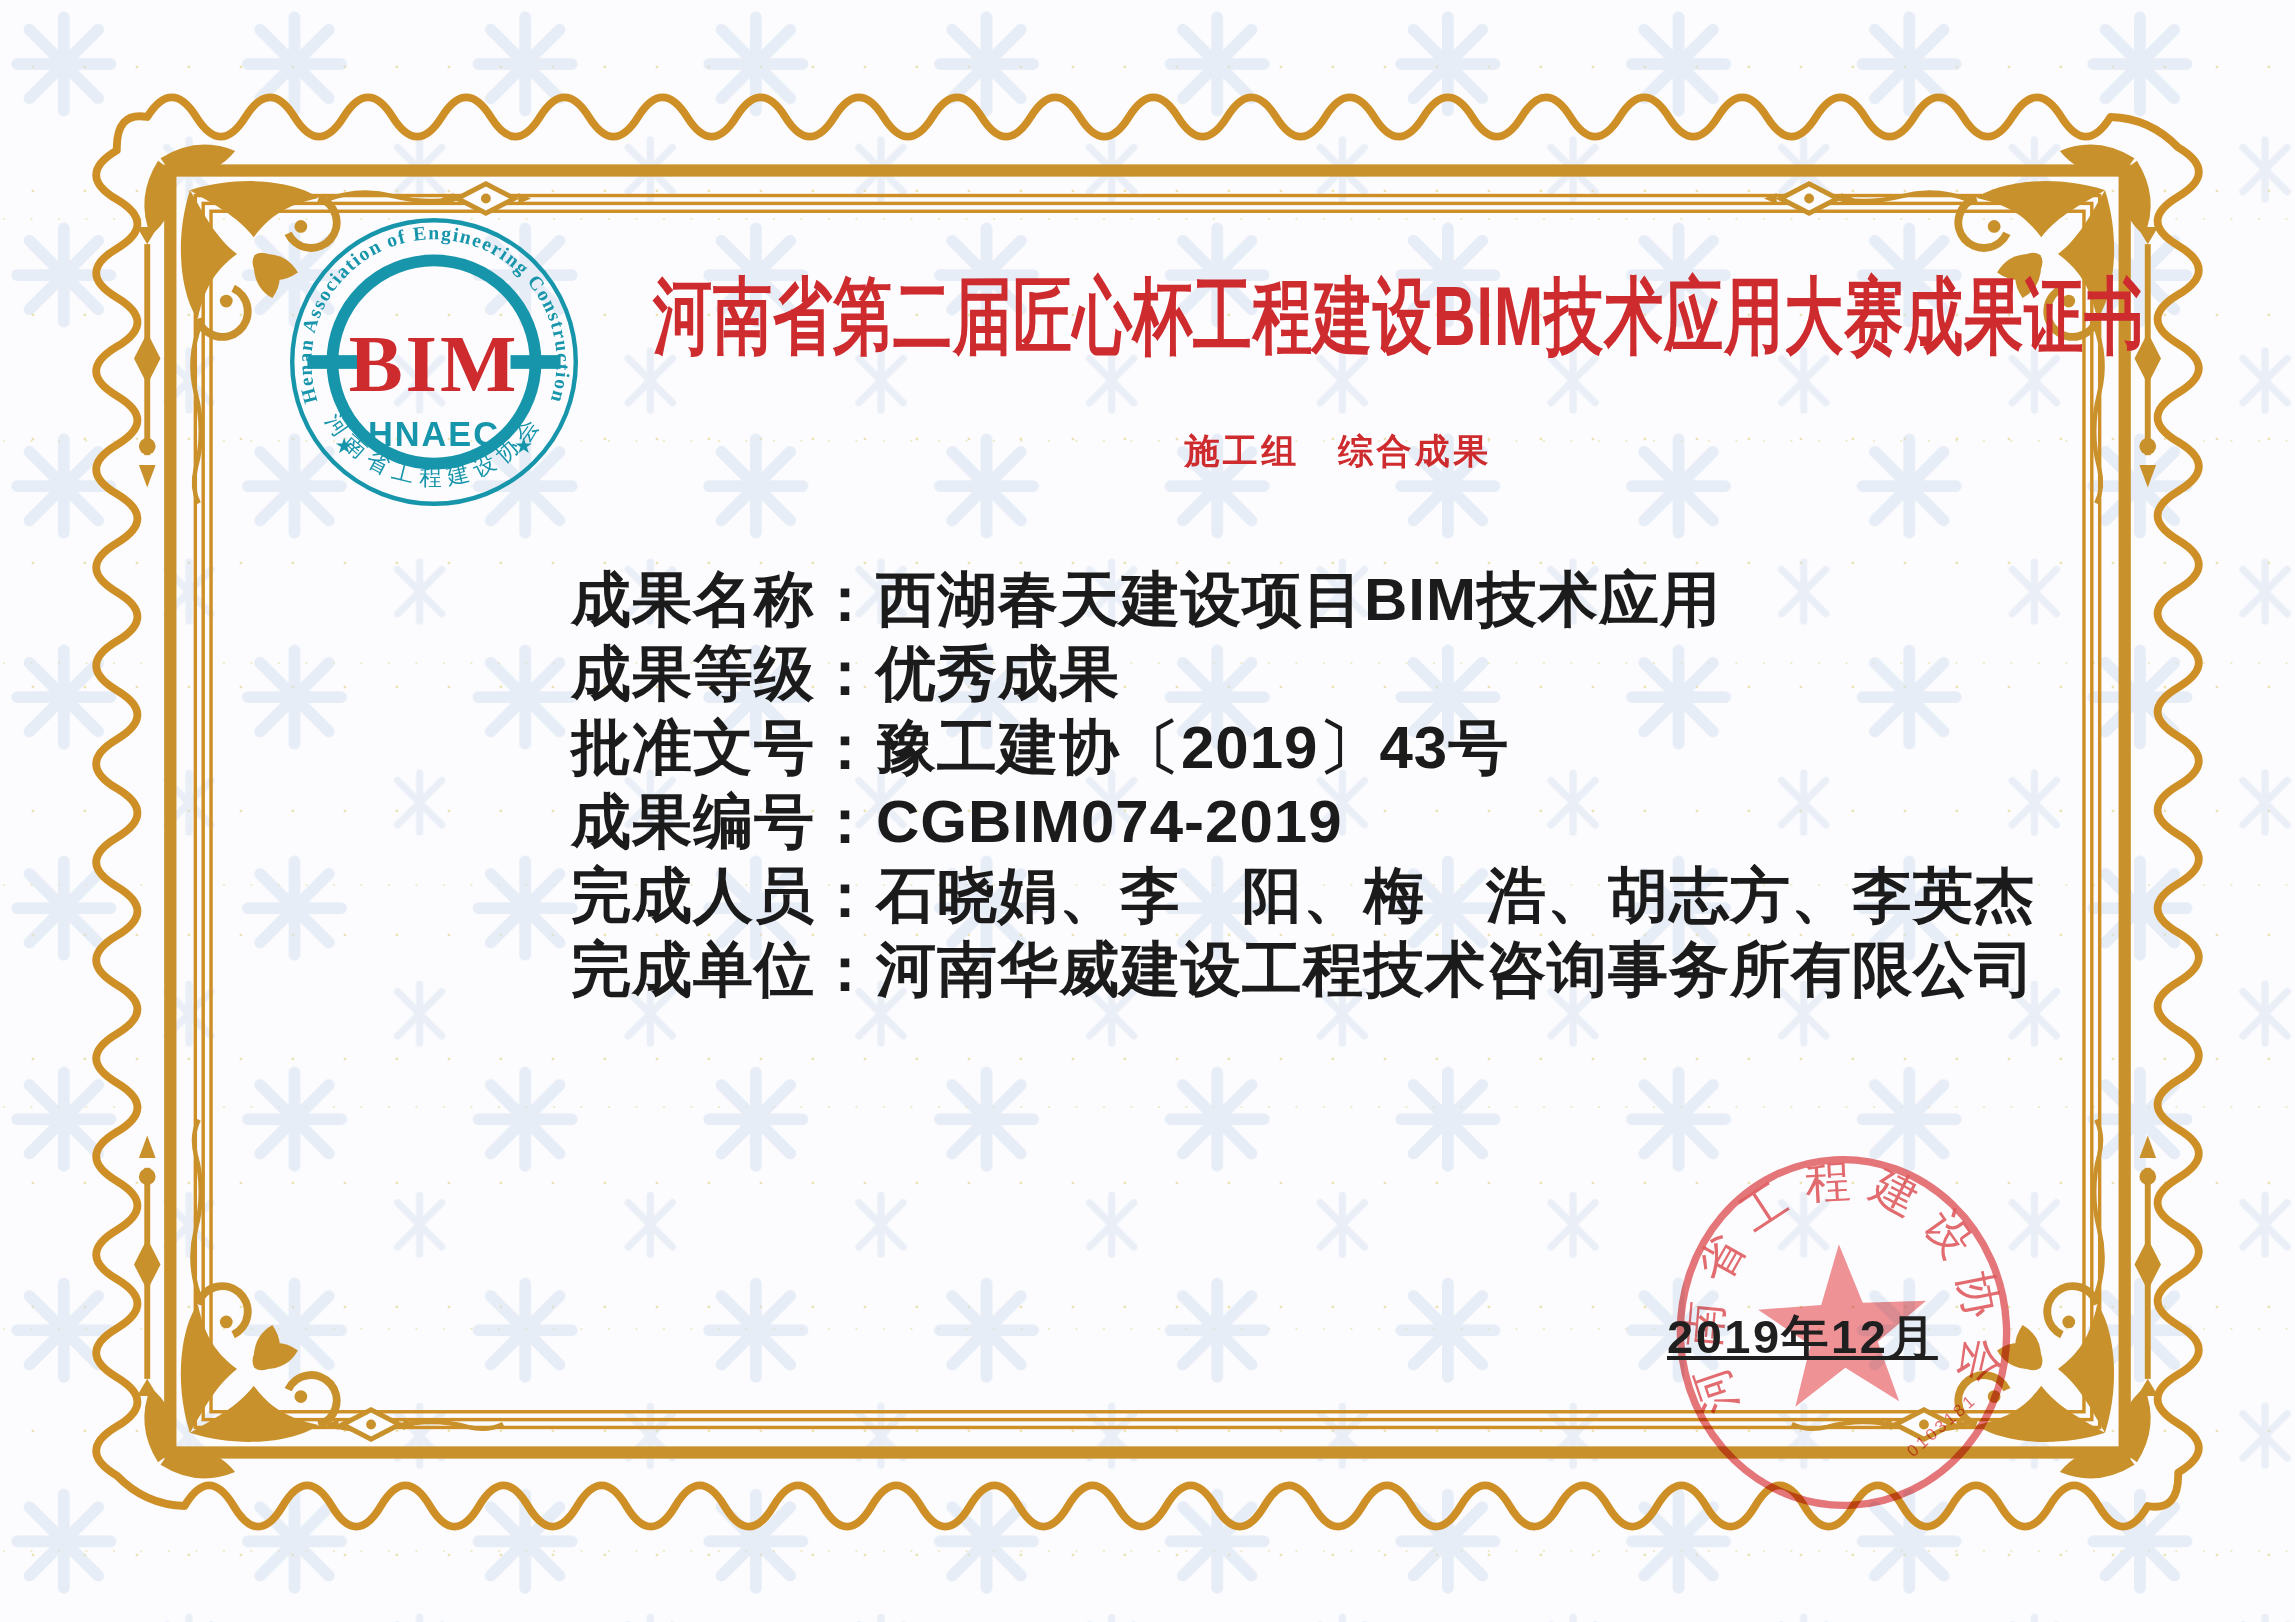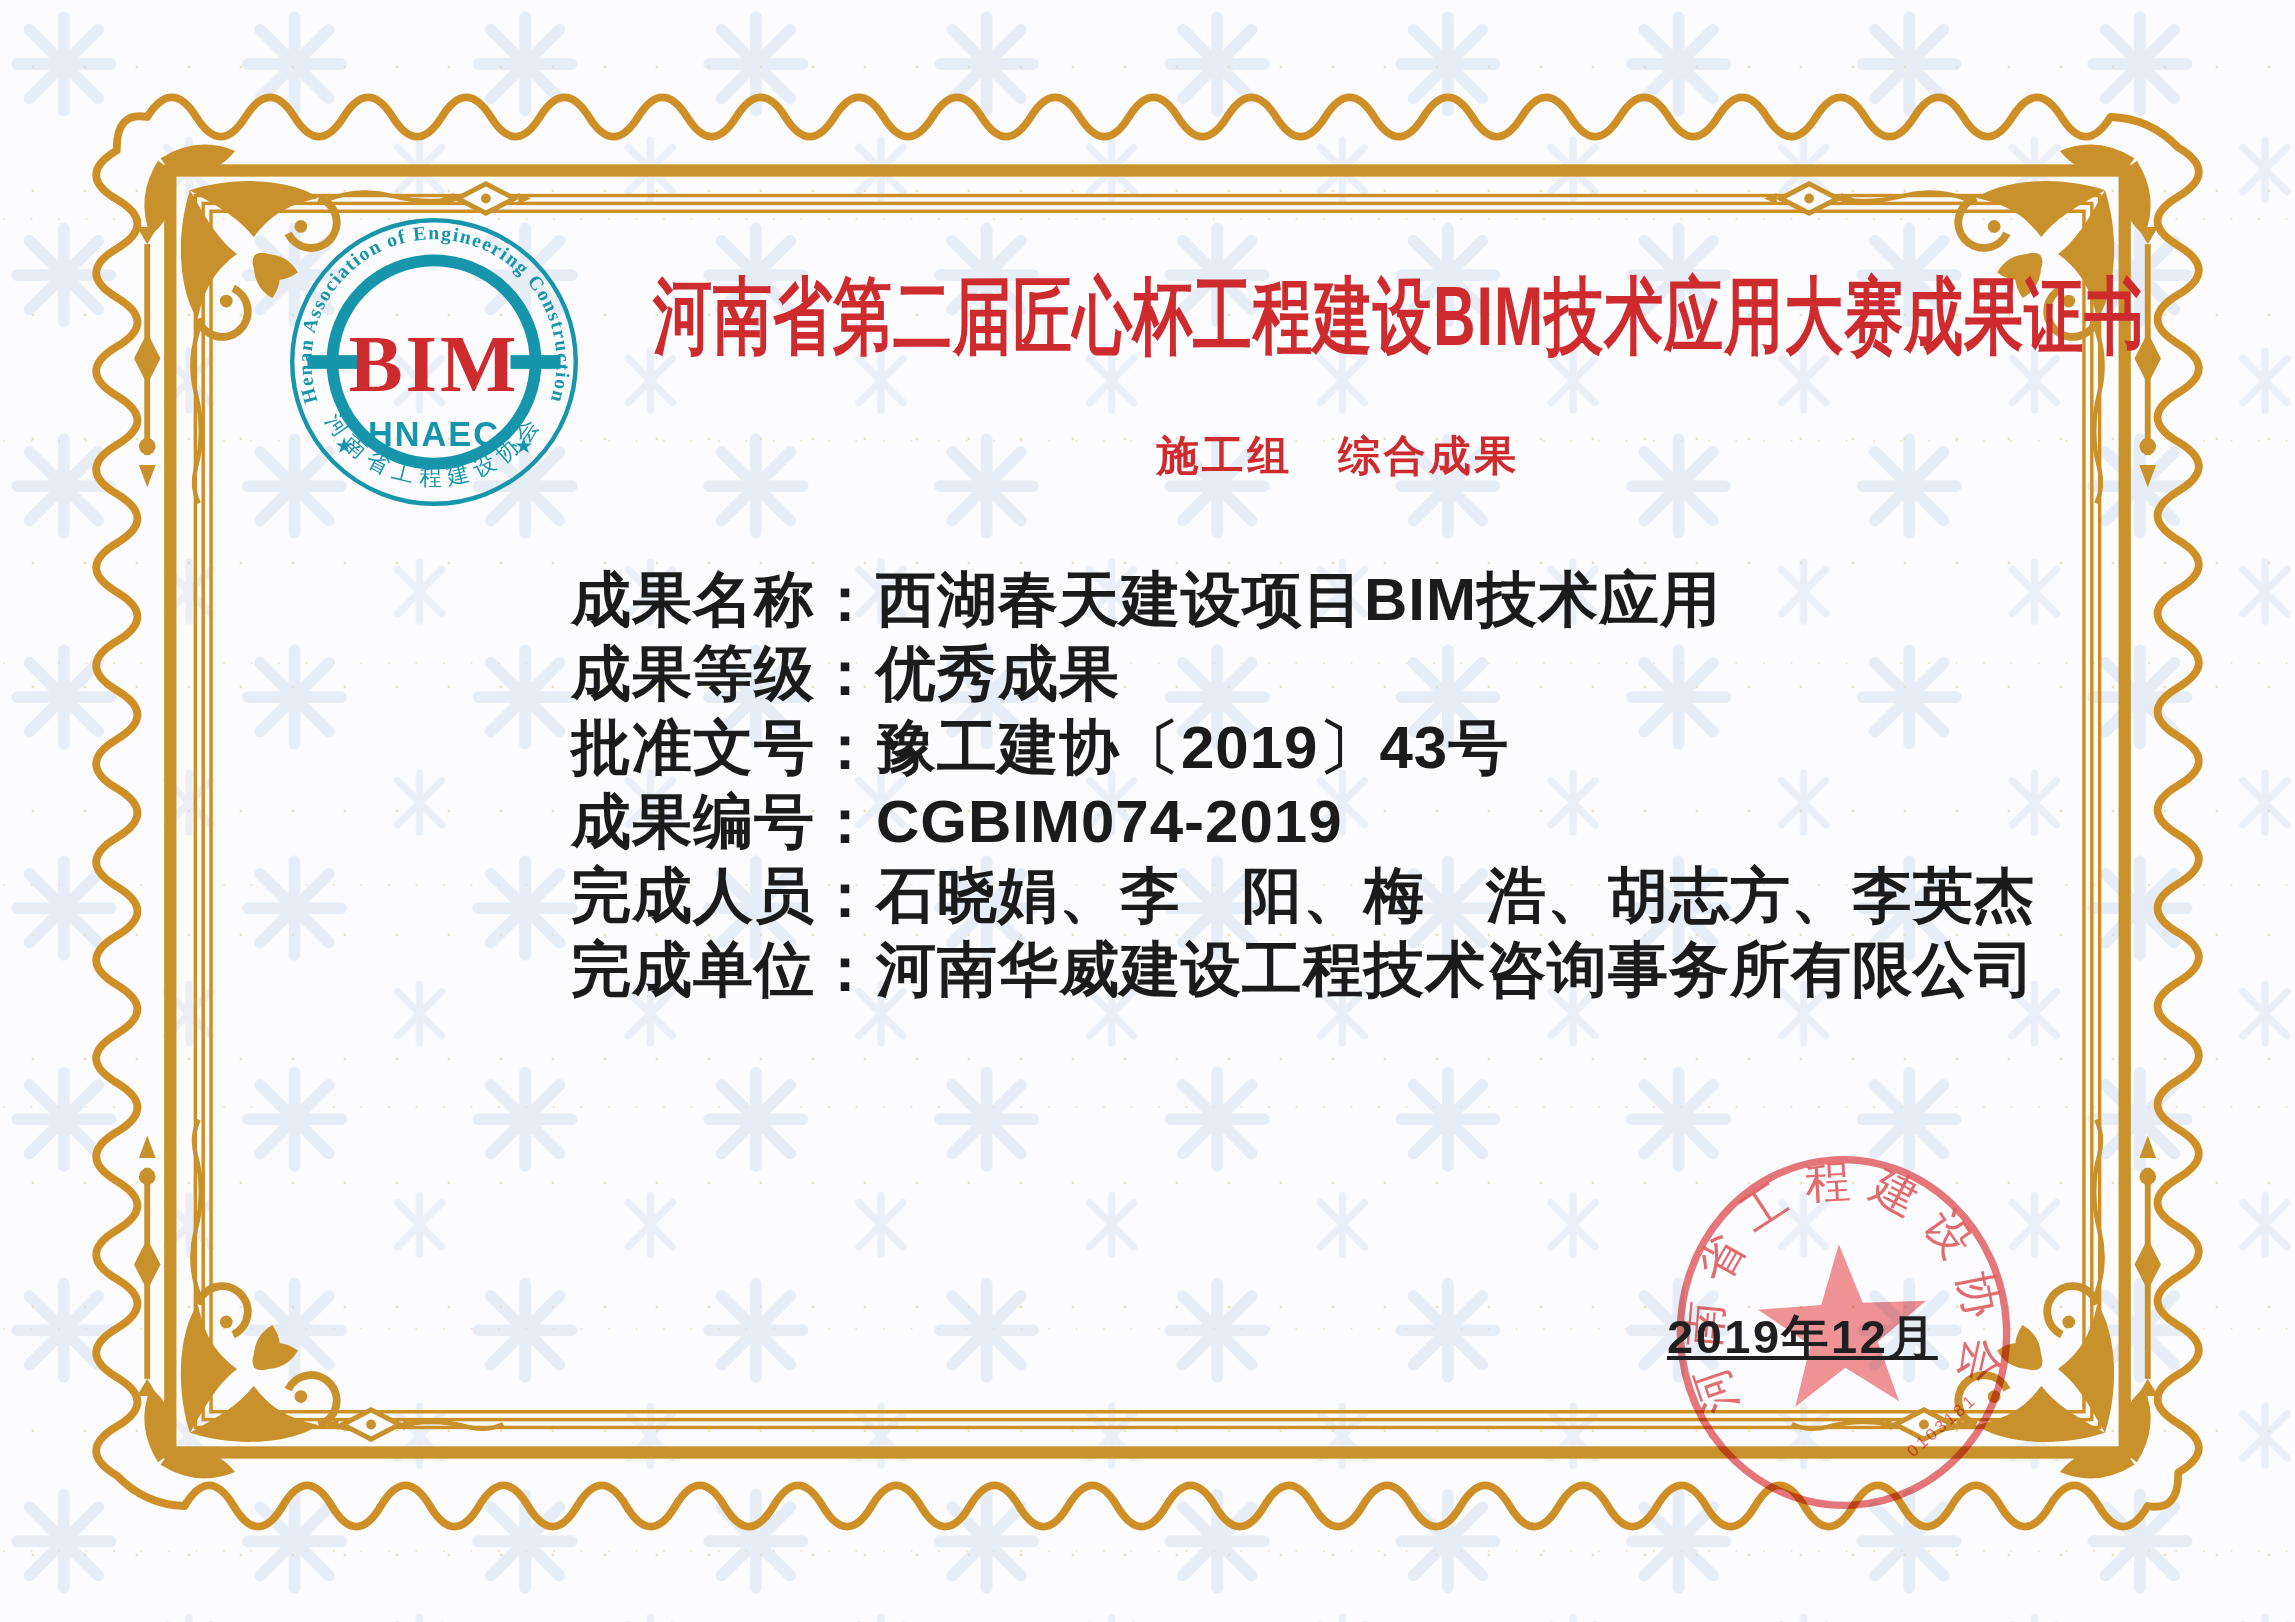--- a/index.html
+++ b/index.html
@@ -18,21 +18,21 @@
     position:absolute;left:653px;top:275px;width:1370px;height:113px;
     text-align:right;z-index:3;
   }
   .title-wrap .stretch{
     display:inline-block;white-space:nowrap;
     font-size:59px;font-weight:bold;color:#CE2B2F;letter-spacing:1px;
     transform:scaleY(1.42);transform-origin:center 40%;
   }
   .subtitle{
     position:absolute;left:653px;top:428px;width:1370px;text-align:center;
-    font-size:42px;font-weight:bold;color:#CE2B2F;letter-spacing:3.4px;z-index:3;
+    font-size:35px;font-weight:bold;color:#CE2B2F;letter-spacing:3.4px;z-index:3;
     white-space:nowrap;
   }
   .fields{position:absolute;left:571px;top:563px;z-index:3;}
   .frow{
     height:74px;line-height:74px;font-size:60px;font-weight:bold;
     color:#1b1b1b;white-space:nowrap;letter-spacing:1px;
   }
   .issue-date{
     position:absolute;left:1667px;top:1306px;z-index:6;
     font-size:47px;font-weight:bold;color:#1f1f1f;letter-spacing:2.5px;white-space:nowrap;text-decoration:underline;

